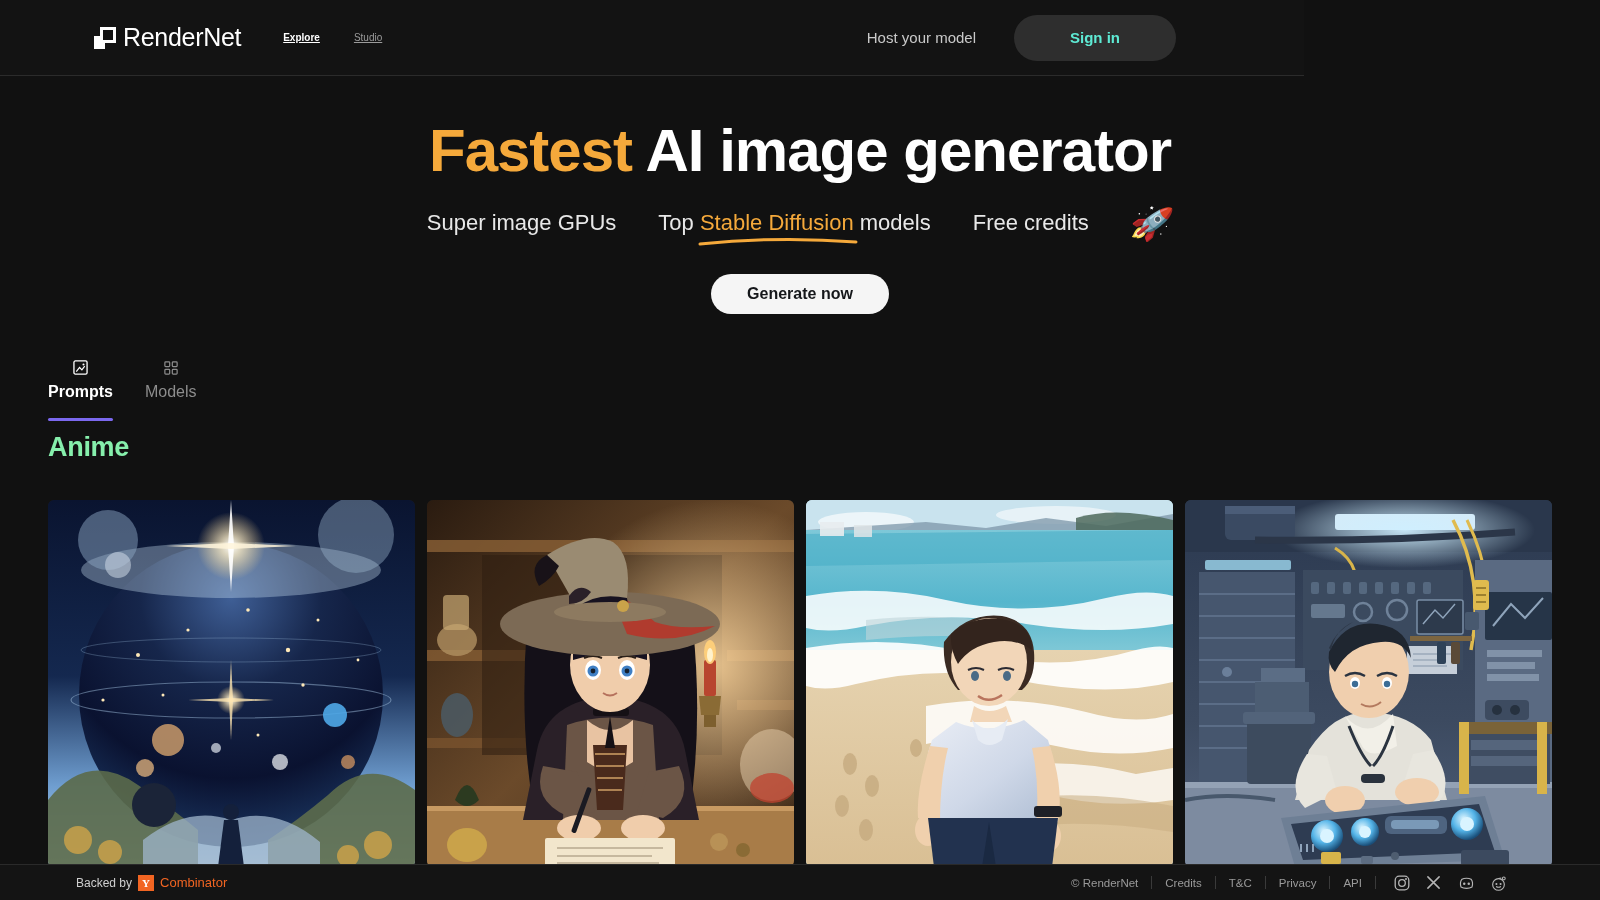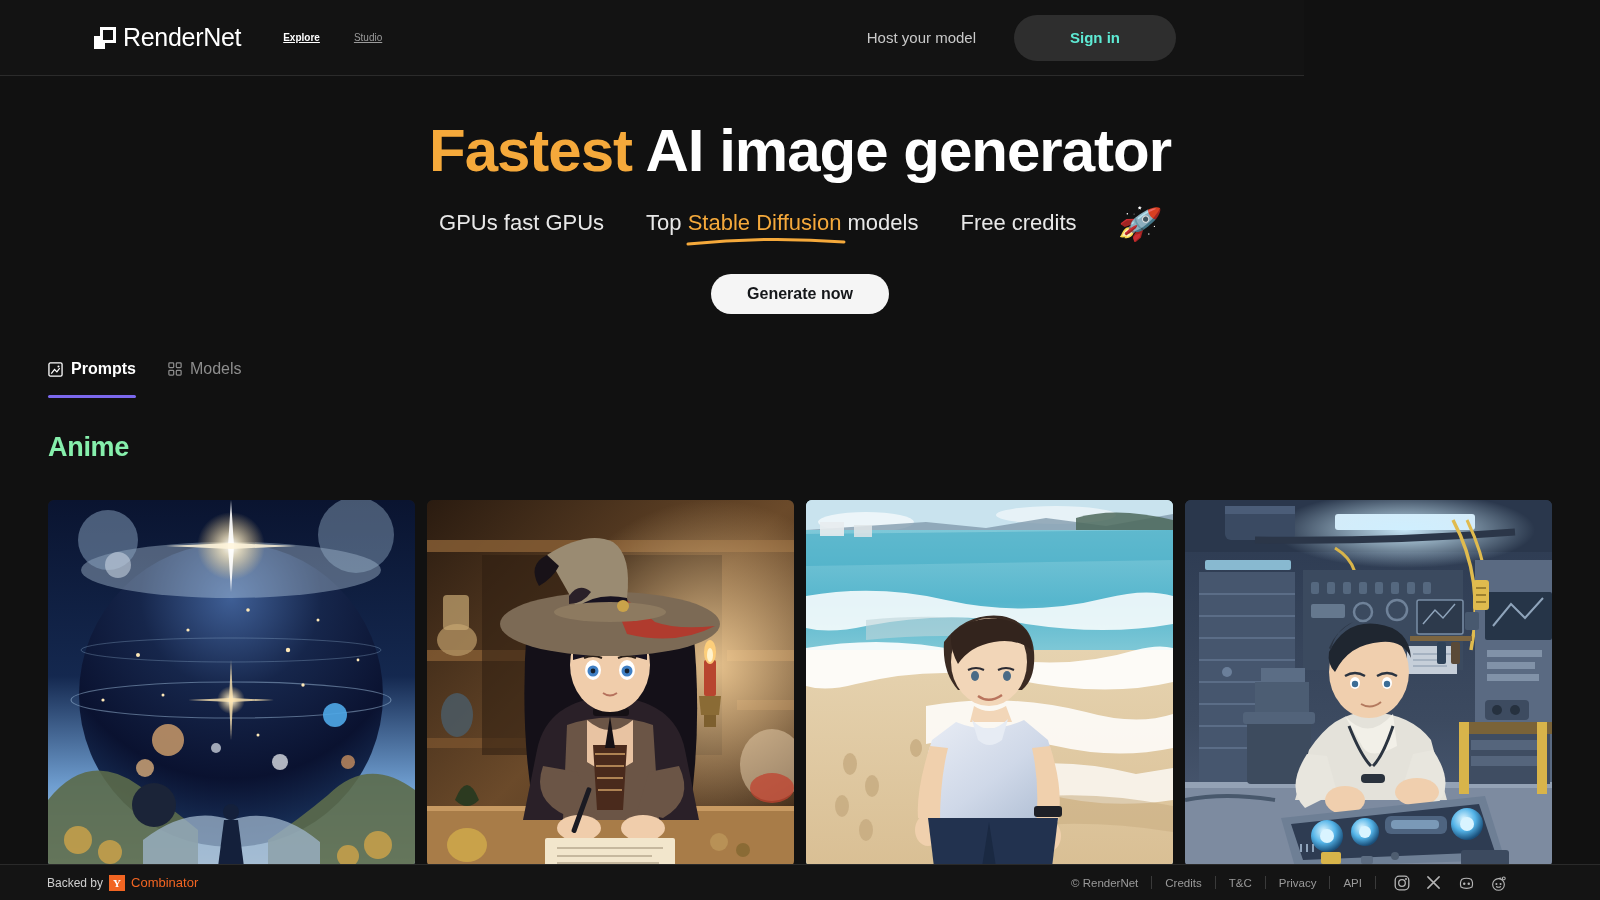--- a/index.html
+++ b/index.html
@@ -70,21 +70,21 @@
     height: 40px; padding: 0 36px; font-size: 16px; font-weight: 700;
     cursor: pointer; font-family: "Liberation Sans", sans-serif;
   }
 
   
   .tabs {
     position: absolute; top: 360px; left: 48px; display: flex; align-items: flex-end; gap: 32px;
   }
   .tab {
     display: flex; align-items: center; gap: 8px; padding-bottom: 20px;
-    font-size: 16px; color: #8d8d8d; cursor: pointer; position: relative;
+    font-size: 16px; color: #8d8d8d; cursor: pointer; position: relative; flex-direction: column;
   }
   .tab.active { color: #ffffff; font-weight: 700; }
   .tab.active::after {
     content: ""; position: absolute; left: 0; right: 0; bottom: 0;
     height: 3px; background: #7B68EE; border-radius: 2px;
   }
   .tab svg { display: block; }
 
   
   .section-title {
@@ -102,21 +102,21 @@
     position: relative; background: #1c1c1c; cursor: pointer; flex: 0 0 auto;
   }
   .card svg { display: block; width: 100%; height: 100%; }
 
   
   .footer {
     position: absolute; bottom: 0; left: 0; width: 1600px; height: 36px;
     background: #141414; border-top: 1px solid #2a2a2a;
     display: flex; align-items: center; z-index: 20;
   }
-  .footer-left { display: flex; align-items: center; margin-left: 47px; gap: 6px; }
+  .footer-left { display: flex; align-items: center; margin-left: 76px; gap: 6px; }
   .backed-by { font-size: 12px; color: #cfcfcf; }
   .yc-badge {
     background: #F26522; color: #ffffff; width: 16px; height: 16px;
     display: inline-flex; align-items: center; justify-content: center;
     font-size: 11px; font-weight: 700; font-family: "Liberation Serif", serif;
   }
   .yc-text { font-size: 13px; color: #F26522; }
   .footer-right {
     margin-left: auto; margin-right: 94px; display: flex; align-items: center; gap: 0;
   }
@@ -147,21 +147,21 @@
       <span class="host-link">Host your model</span>
       <button class="signin-btn">Sign in</button>
     </div>
   </div>
 
   <div class="hero">
     <h1 class="hero-title">
       <span class="accent">Fastest</span><span> AI image generator</span>
     </h1>
     <div class="hero-sub">
-      <span class="sub-item">GPUs fast GPUs</span>
+      <span class="sub-item">Super image GPUs</span>
       <span class="sub-item">
         <span>Top </span><span class="sd-accent"><span>Stable Diffusion</span><svg class="sd-underline" viewBox="0 0 160 10" preserveAspectRatio="none">
               <path d="M2 7 Q80 -1 158 5" stroke="#F5A93B" stroke-width="3" fill="none" stroke-linecap="round"></path>
             </svg></span><span> models</span>
       </span>
       <span class="sub-item">Free credits</span>
       <span class="rocket">🚀</span>
     </div>
     <div class="cta-wrap">
       <button class="cta-btn">Generate now</button>

